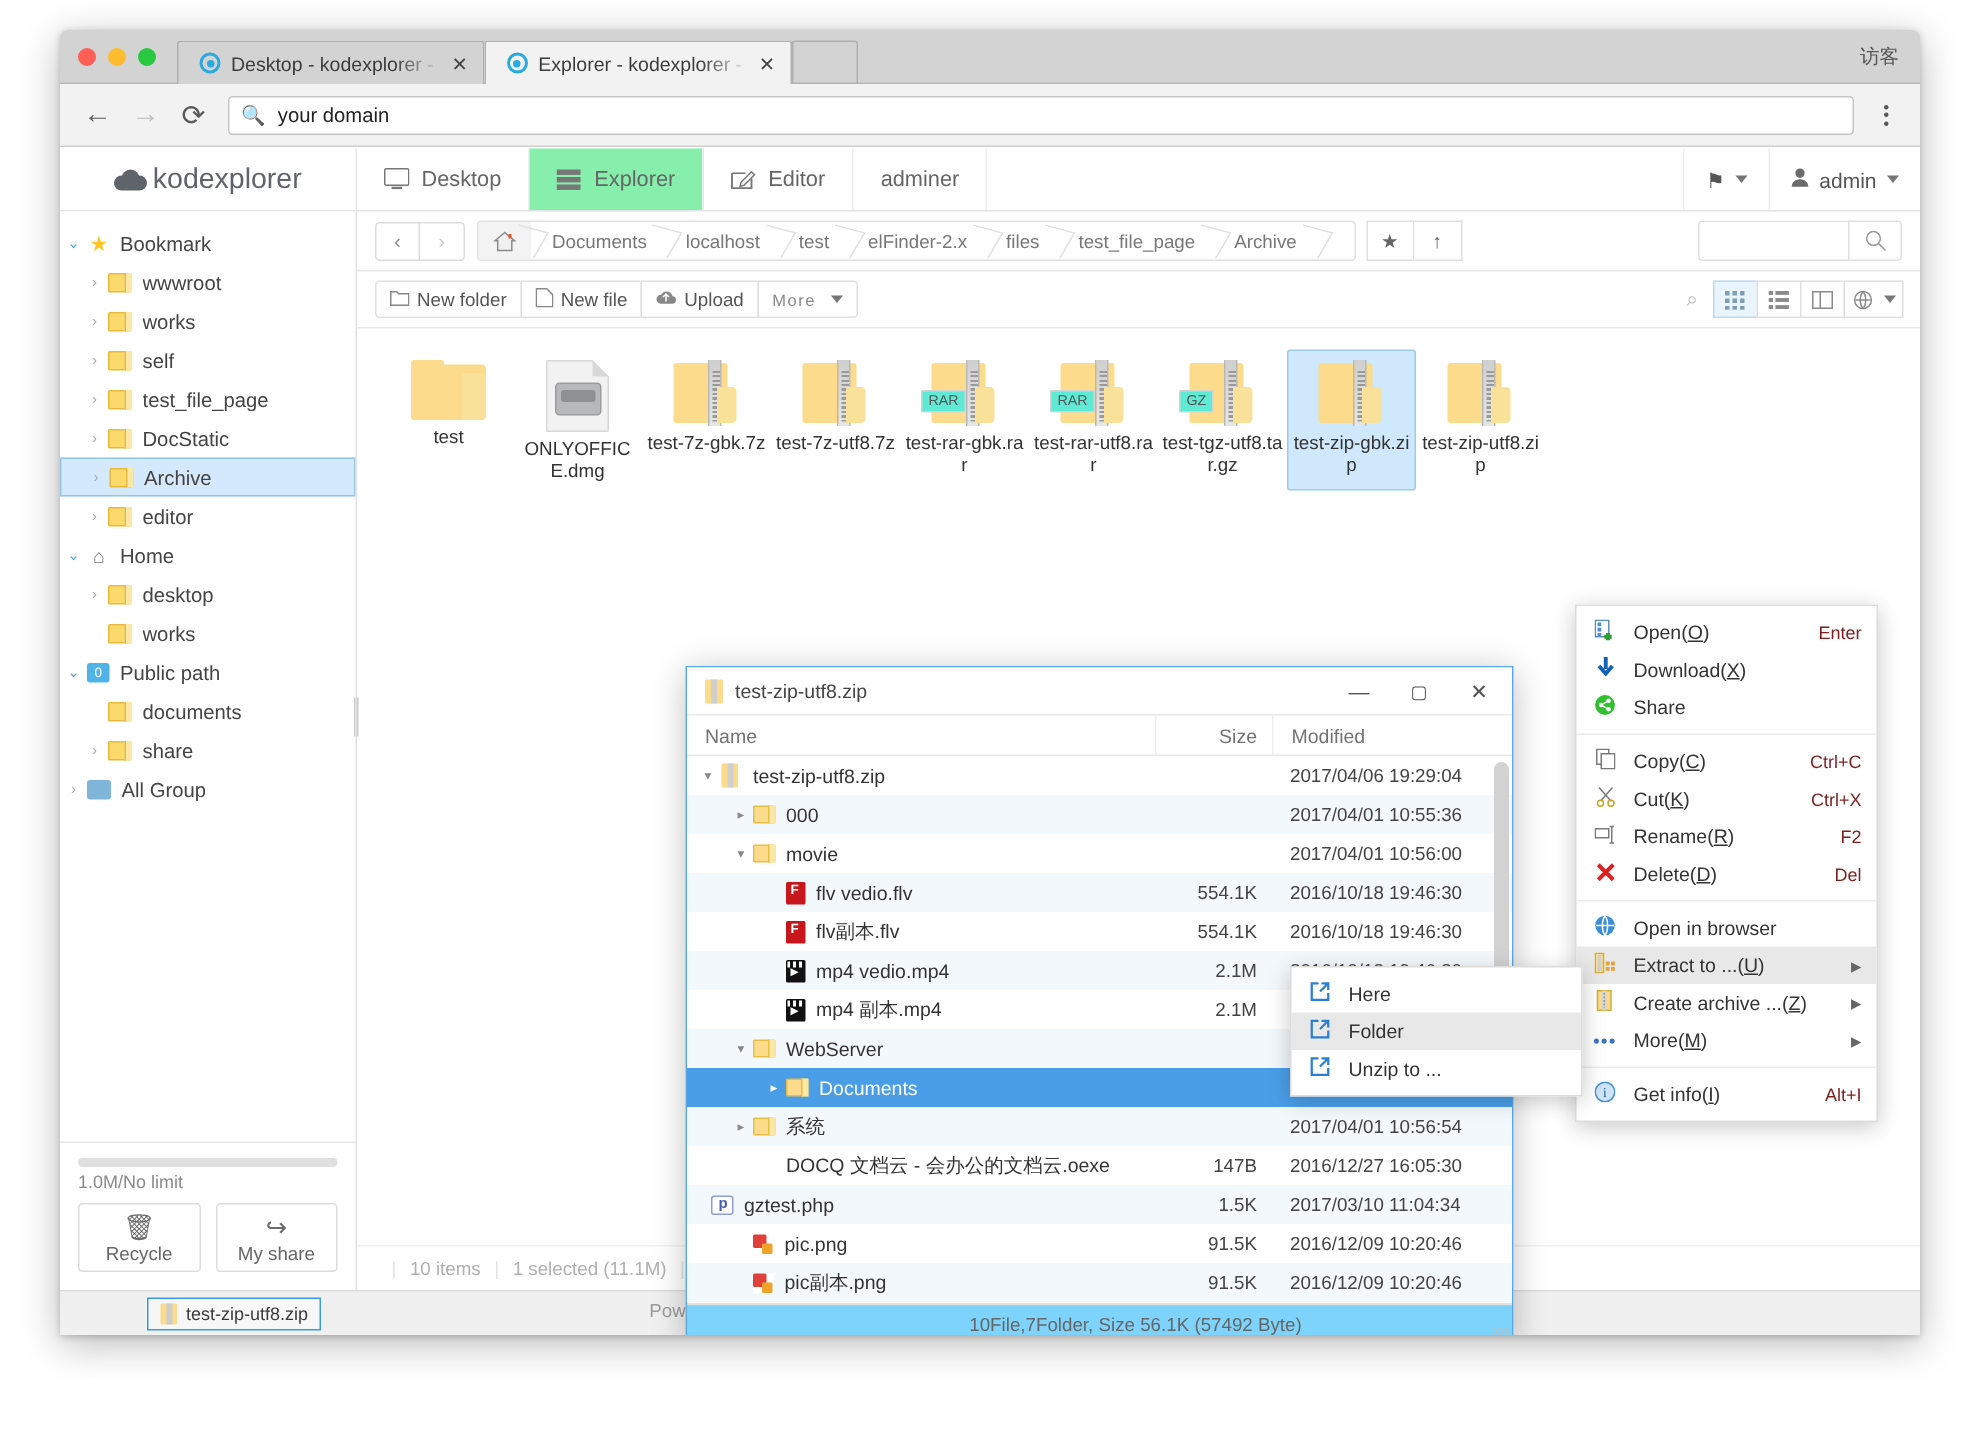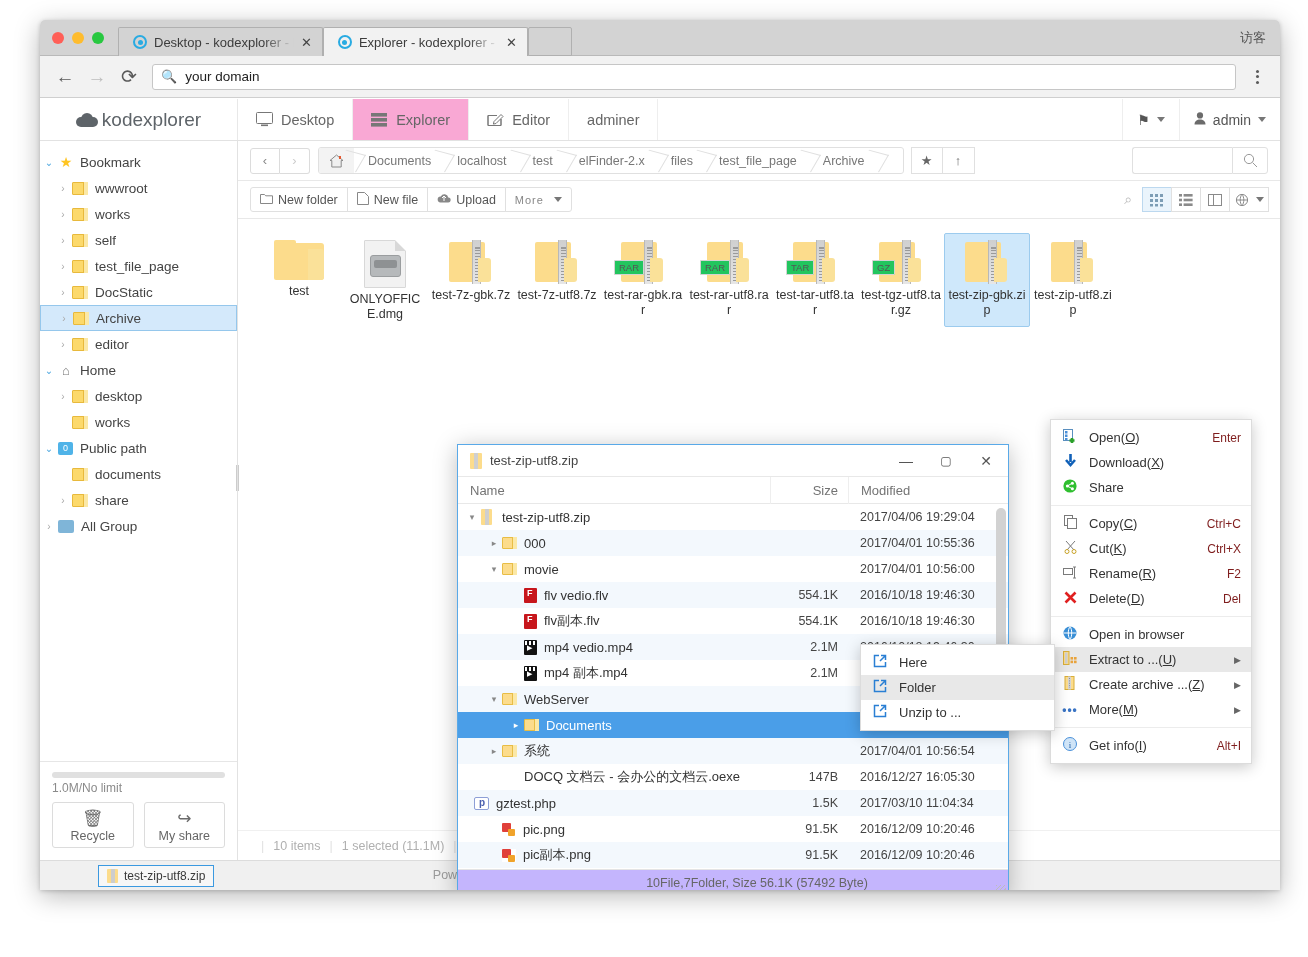--- a/index.html
+++ b/index.html
@@ -82,21 +82,21 @@
   .kod { position:absolute; left:0; right:0; top:79px; bottom:0; background:#fff; }
 
   .kodhead { height:42px; border-bottom:1px solid #e2e2e2; display:flex; align-items:stretch; background:#fff;}
   .brand { width:198px; display:flex; align-items:center; justify-content:center; gap:4px;
     font-size:19px; color:#5e6469; border-right:1px solid #e8e8e8;}
   .cloud { width:22px;height:14px; position:relative; }
   .cloud:before{content:"";position:absolute;left:0;bottom:0;width:22px;height:10px;background:#5e6469;border-radius:7px;}
   .cloud:after{content:"";position:absolute;left:5px;top:0;width:12px;height:12px;background:#5e6469;border-radius:50%;}
   .navtab { display:flex; align-items:center; gap:8px; padding:0 18px; font-size:14.5px;
     color:#666; border-right:1px solid #eeeeee; cursor:pointer;}
-  .navtab.active { background:#f9a8d4; }
+  .navtab.active { background:#86efac; }
   .navtab svg { display:block; }
   .headright { margin-left:auto; display:flex; align-items:stretch; }
   .hritem { display:flex; align-items:center; gap:7px; padding:0 14px; font-size:14px; color:#555;
     border-left:1px solid #eee; }
   .caret { width:0;height:0;border-left:4px solid transparent;border-right:4px solid transparent;
     border-top:5px solid #777; }
 
   .kodbody { position:absolute; top:42px; left:0; right:0; bottom:30px; display:flex; }
 
   
@@ -175,21 +175,21 @@
   .bigfolder .tab2 { position:absolute;left:0;top:0;width:22px;height:6px;background:#fcdc8c;border-radius:2px 2px 0 0;}
   .bigfolder .fr { position:absolute;right:0;top:9px;width:16px;height:31px;background:#fae199;border-radius:0 3px 3px 0;}
   .zipfolder { width:50px;height:44px;margin:0 auto;position:relative; }
   .zipfolder .bk { position:absolute;left:3px;top:2px;width:36px;height:40px;background:#fcdc8c;border-radius:2px;}
   .zipfolder .fr { position:absolute;right:5px;top:18px;width:13px;height:24px;background:#fae199;border-radius:0 3px 3px 0;}
   .zipfolder .zz { position:absolute;left:26px;top:0px;width:9px;height:44px;
      background: linear-gradient(to bottom,#cfcfcf,#e6e6e6);
      border-left:1px solid #b8b8b8;border-right:1px solid #b8b8b8; }
   .zipfolder .zz:after{content:"";position:absolute;left:2px;top:7px;width:5px;height:34px;
      background:repeating-linear-gradient(to bottom,#9a9a9a 0 1.5px,transparent 1.5px 3px);}
-  .badge { position:absolute; left:-4px; top:20px; background:#22c55e; border:1px solid #d3d3d3;
+  .badge { position:absolute; left:-4px; top:20px; background:#5eead4; border:1px solid #d3d3d3;
      font-size:9.5px; color:#555; padding:1px 4px; border-radius:1px; }
   .dmg { width:42px;height:48px;margin:0 auto;position:relative;background:#f2f2f2;
      border:1px solid #d8d8d8; border-radius:1px; }
   .dmg:before{content:"";position:absolute;right:-1px;top:-1px;border-width:0 11px 11px 0;
      border-style:solid;border-color:#fff #fff #d8d8d8 #d8d8d8;}
   .dmg .hd { position:absolute;left:5px;top:14px;width:31px;height:22px;background:#b6b9bb;
      border-radius:3px; border:1px solid #9a9d9f;}
   .dmg .hd:after{content:"";position:absolute;left:3px;top:4px;right:3px;height:8px;background:#8e9193;border-radius:2px;}
 
   .statusbar { height:30px; display:flex; align-items:center; padding:0 14px;
@@ -249,40 +249,40 @@
   .mini.mp4 { background:#111; border-radius:1px; width:13px;height:15px; }
   .mini.mp4:before{content:"";position:absolute;left:1px;top:1px;right:1px;height:4px;
      background:repeating-linear-gradient(to right,#fff 0 2px,#111 2px 4px);}
   .mini.mp4:after{content:"▶";position:absolute;left:3px;top:4px;color:#fff;font-size:7px;}
   .mini.oexe { color:#e2762f; font-size:13px; text-align:center; line-height:12px; }
   .mini.php { width:15px;height:13px;border:1px solid #8d9ed6;border-radius:2px;background:#fff; }
   .mini.php:after{content:"p";position:absolute;left:4px;top:-1px;color:#4a5fae;font-size:10px;font-weight:bold;}
   .mini.png { width:14px;height:13px;background:#fff; }
   .mini.png:before{content:"";position:absolute;left:0;top:0;width:9px;height:9px;background:#e0403a;border-radius:1px;}
   .mini.png:after{content:"";position:absolute;left:6px;top:6px;width:7px;height:7px;background:#f0a32b;border-radius:1px;}
-  .dlgfoot { height:27px; border-top:1px solid #e4e4e4; background:#c4b5fd;
+  .dlgfoot { height:27px; border-top:1px solid #e4e4e4; background:#7dd3fc;
      display:flex; align-items:center; justify-content:center; font-size:12.5px; color:#666;padding-left:48px; }
   .dscroll { position:absolute; right:2px; top:4px; width:10px; height:150px;
      background:#d2d2d2; border-radius:5px; }
   .resize { position:absolute; right:2px; bottom:1px; width:10px;height:10px;
      background: repeating-linear-gradient(135deg,#bdbdbd 0 1px,transparent 1px 3px); }
 
   
   .ctxmenu { position:absolute; background:#fff; border:1px solid #dcdcdc;
      box-shadow: 0 3px 14px rgba(0,0,0,.22); padding:5px 0; font-size:13px; color:#333; }
   .cmi { height:25px; display:flex; align-items:center; padding:0 10px 0 10px; cursor:pointer; gap:10px;}
   .cmi:hover, .cmi.hl { background:#e8e8e8; }
   .cmi .ic { width:18px; text-align:center; flex:0 0 auto; font-size:13px; }
   .cmi .lbl { flex:1; white-space:nowrap; }
   .cmi .sc { color:#7f1d1d; font-size:12px; }
   .cmi .sub { color:#666; font-size:9px; margin-left:8px; }
   .cmsep { height:1px; background:#ececec; margin:5px 0; }
   u { text-decoration: underline; }
 
-  #menu-main { left:1010px; top:320px; width:202px; }
+  #menu-main { left:1010px; top:304px; width:202px; }
   #menu-extract { left:820px; top:545px; width:195px; }
 </style>
 </head>
 <body>
 
 <div id="root">
  <div class="browser">
 
   <div class="tabstrip">
     <div class="traffic">
@@ -639,29 +639,20 @@
                     <span class="fr"></span>
                     <span class="badge">RAR</span>
                   </div>
                   <div class="cname">test-rar-utf8.rar</div>
                 </div>
                 <div class="cell">
                   <div class="zipfolder">
                     <span class="bk"></span>
                     <span class="zz"></span>
                     <span class="fr"></span>
-                    <span class="badge">TAR</span>
-                  </div>
-                  <div class="cname">test-tar-utf8.tar</div>
-                </div>
-                <div class="cell">
-                  <div class="zipfolder">
-                    <span class="bk"></span>
-                    <span class="zz"></span>
-                    <span class="fr"></span>
                     <span class="badge">GZ</span>
                   </div>
                   <div class="cname">test-tgz-utf8.tar.gz</div>
                 </div>
                 <div class="cell sel">
                   <div class="zipfolder">
                     <span class="bk"></span>
                     <span class="zz"></span>
                     <span class="fr"></span>
                   </div>

